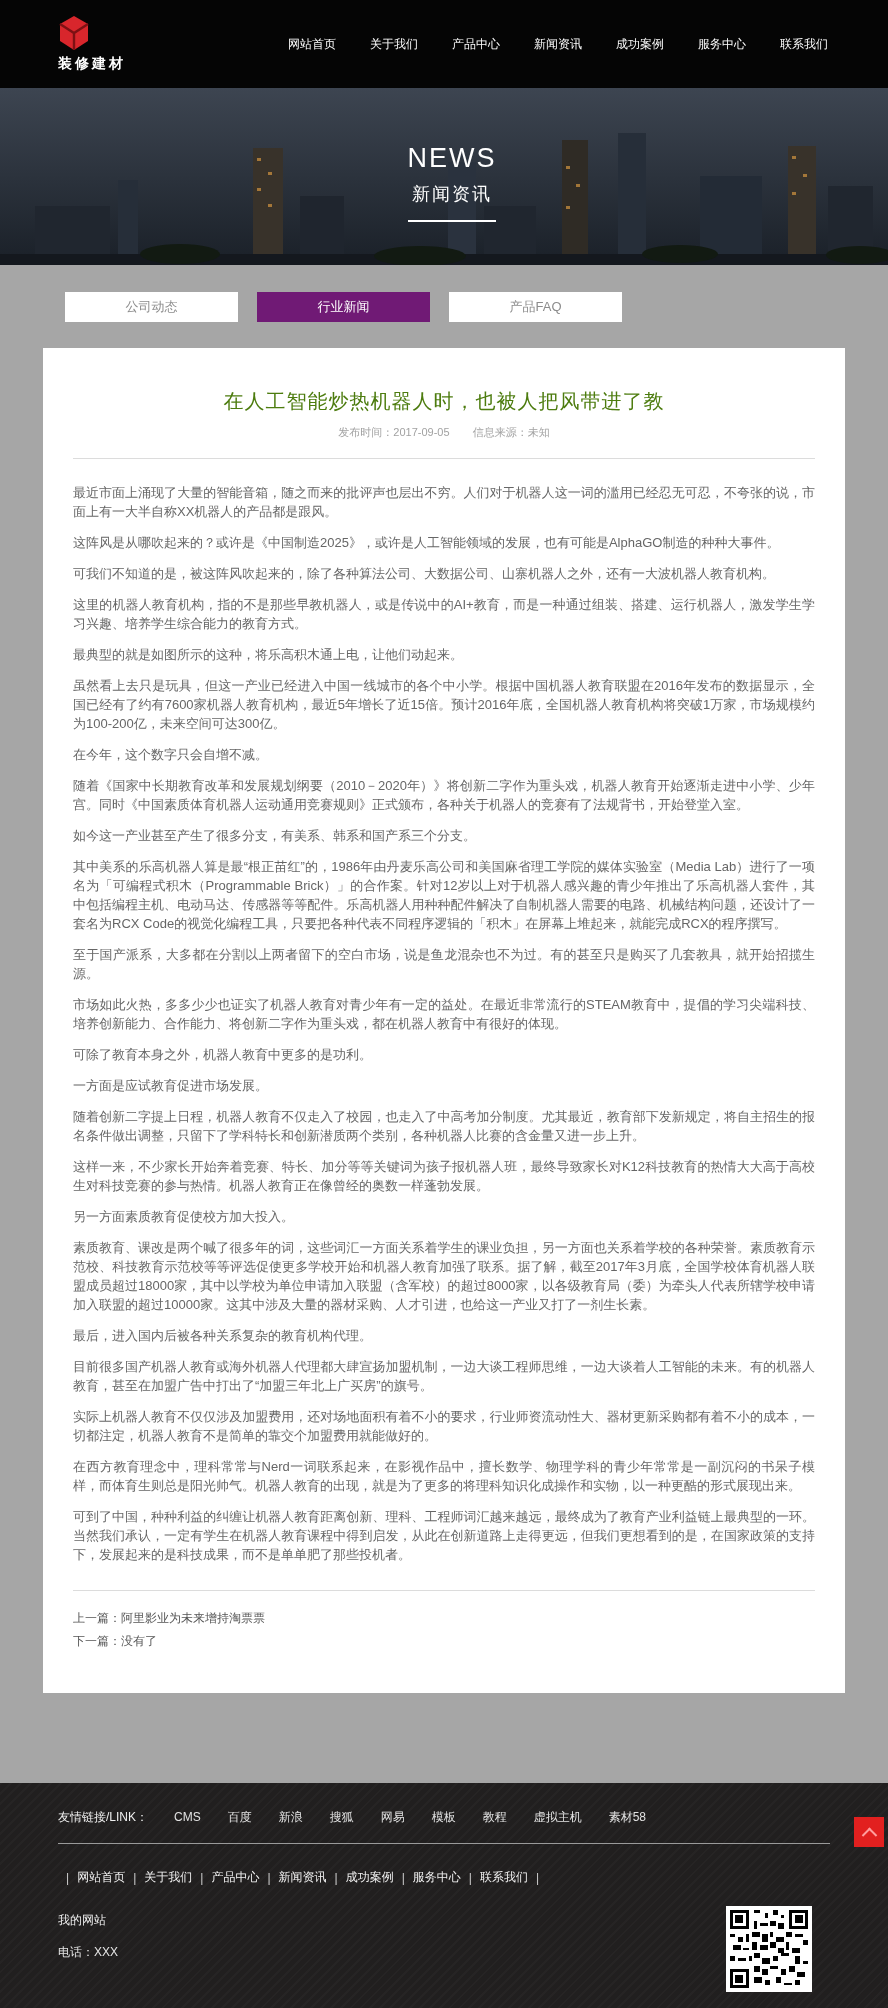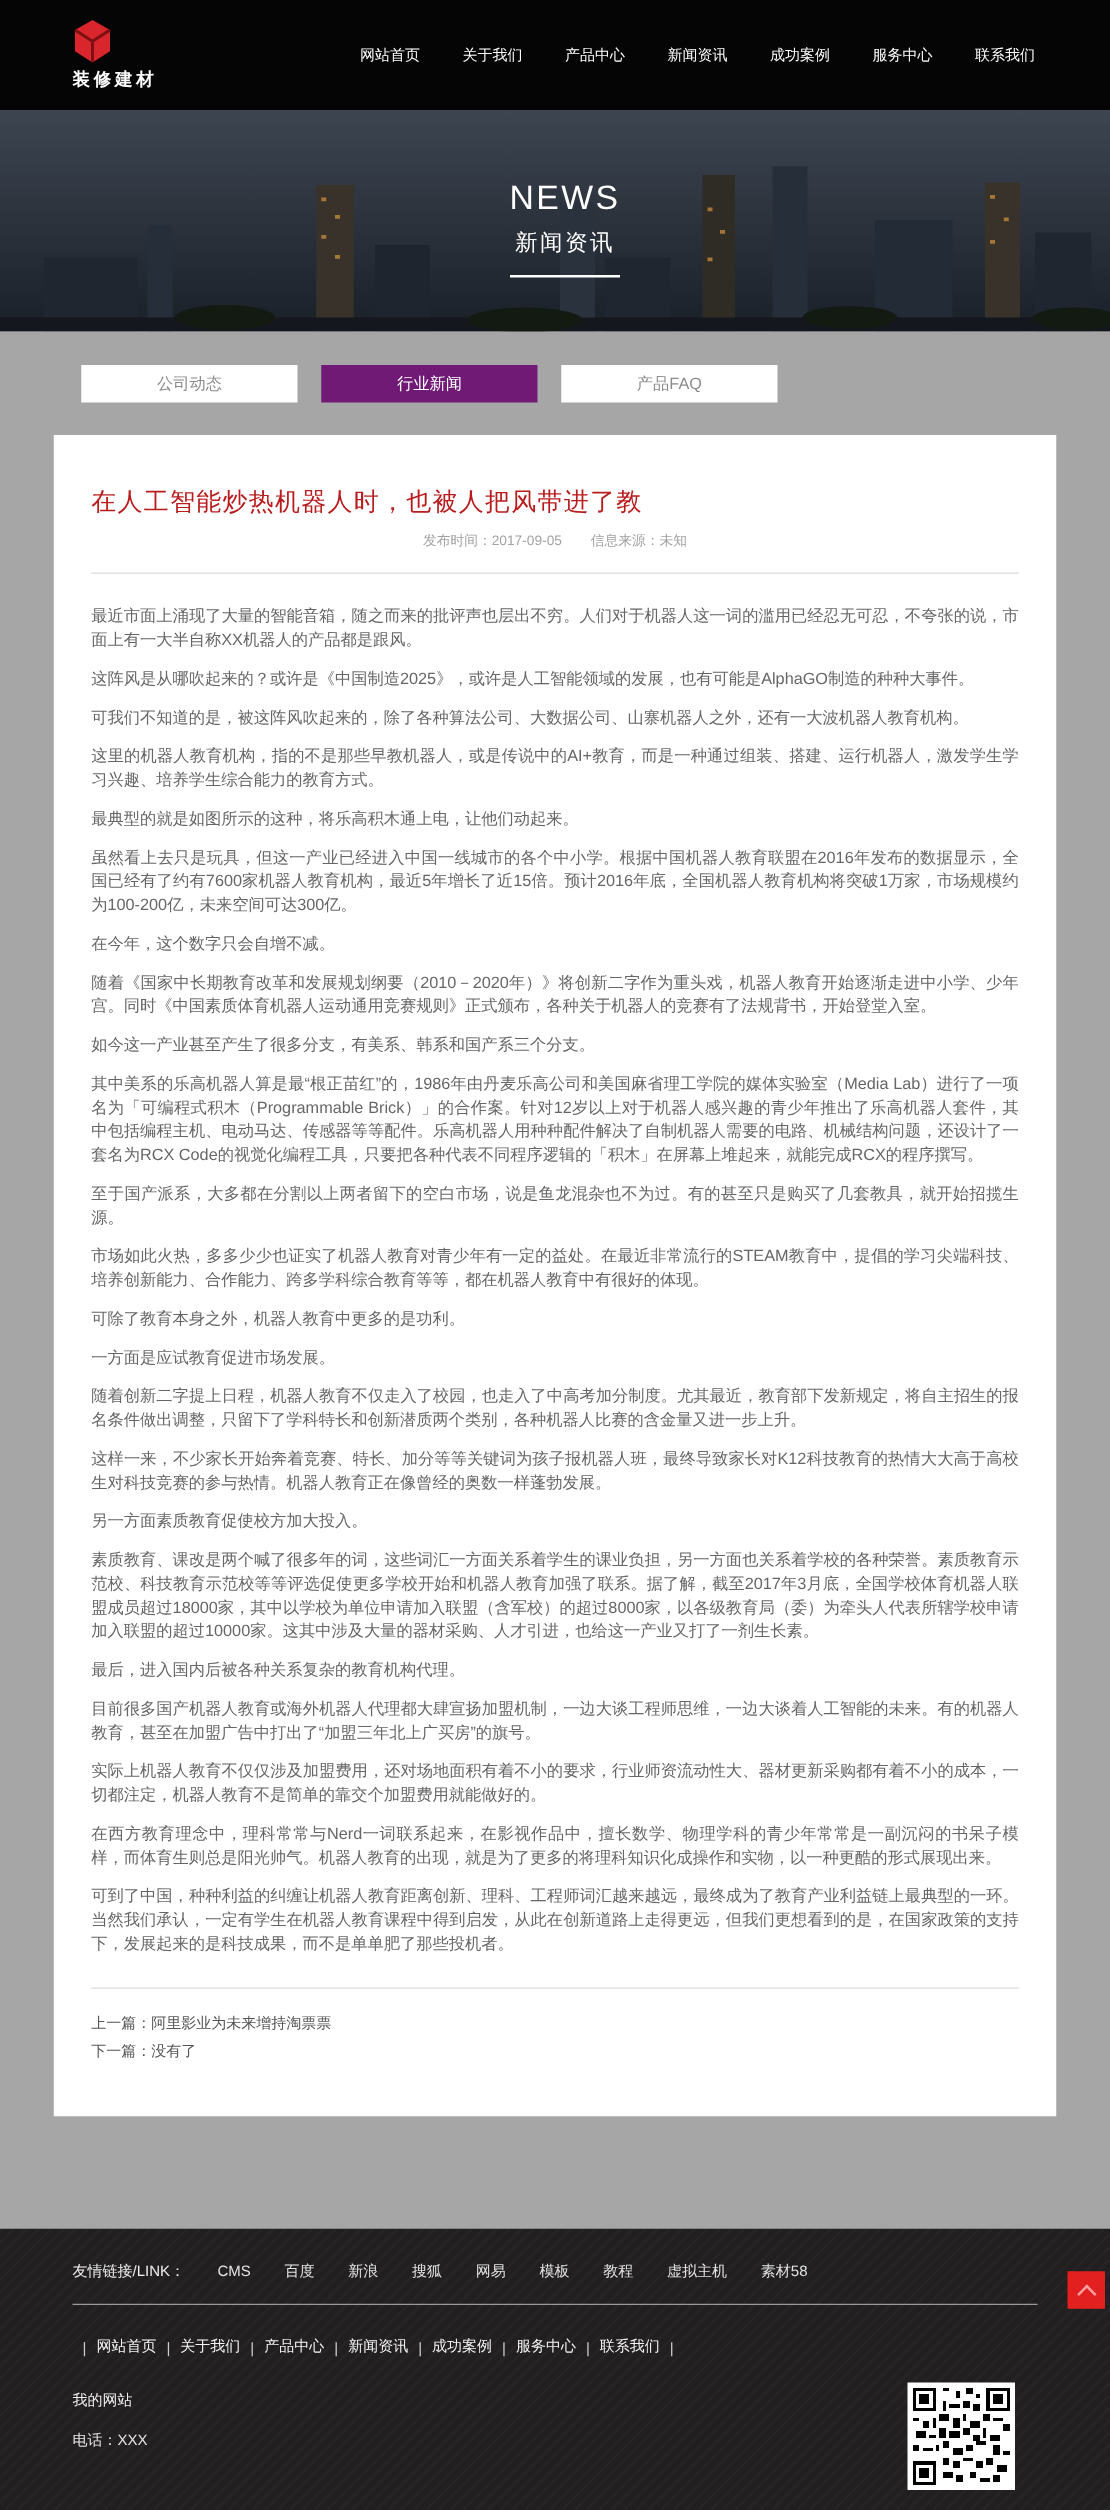--- a/index.html
+++ b/index.html
@@ -25,21 +25,21 @@
 
   
   .main-wrap { padding:27px 43px 0; }
   .tabs { display:flex; gap:19px; padding-left:22px; }
   .tab { width:173px; height:30px; background:#ffffff; color:#8c8c8c; font-size:13px;
          display:flex; align-items:center; justify-content:center; text-decoration:none; cursor:pointer; }
   .tab.active { background:#701a75; color:#ffffff; }
 
   
   .card { background:#ffffff; margin-top:26px; min-height:1282px; padding:28px 30px 40px; }
-  .art-title { font-size:20px; font-weight:400; color:#b91c1c; letter-spacing:1px; margin-top:12px; }
+  .art-title { text-align:center; font-size:20px; font-weight:400; color:#4d7c0f; letter-spacing:1px; margin-top:12px; }
   .art-meta { text-align:center; font-size:11px; color:#a2a2a2; margin-top:10px; }
   .art-meta span { margin:0 10px; }
   .divider { border:none; border-top:1px solid #dcdcdc; margin-top:18px; }
   .art-body { margin-top:24px; }
   .para { font-size:13px; color:#666666; line-height:19px; margin:0 0 12px; text-align:justify; }
   .bottom-divider { margin-top:26px; }
   .prevnext { margin-top:16px; font-size:12px; color:#555; line-height:23px; }
   .prevnext a { color:#555; text-decoration:none; }
 
   
@@ -153,21 +153,21 @@
           <p class="para">这阵风是从哪吹起来的？或许是《中国制造2025》，或许是人工智能领域的发展，也有可能是AlphaGO制造的种种大事件。</p>
           <p class="para">可我们不知道的是，被这阵风吹起来的，除了各种算法公司、大数据公司、山寨机器人之外，还有一大波机器人教育机构。</p>
           <p class="para">这里的机器人教育机构，指的不是那些早教机器人，或是传说中的AI+教育，而是一种通过组装、搭建、运行机器人，激发学生学习兴趣、培养学生综合能力的教育方式。</p>
           <p class="para">最典型的就是如图所示的这种，将乐高积木通上电，让他们动起来。</p>
           <p class="para">虽然看上去只是玩具，但这一产业已经进入中国一线城市的各个中小学。根据中国机器人教育联盟在2016年发布的数据显示，全国已经有了约有7600家机器人教育机构，最近5年增长了近15倍。预计2016年底，全国机器人教育机构将突破1万家，市场规模约为100-200亿，未来空间可达300亿。</p>
           <p class="para">在今年，这个数字只会自增不减。</p>
           <p class="para">随着《国家中长期教育改革和发展规划纲要（2010－2020年）》将创新二字作为重头戏，机器人教育开始逐渐走进中小学、少年宫。同时《中国素质体育机器人运动通用竞赛规则》正式颁布，各种关于机器人的竞赛有了法规背书，开始登堂入室。</p>
           <p class="para">如今这一产业甚至产生了很多分支，有美系、韩系和国产系三个分支。</p>
           <p class="para">其中美系的乐高机器人算是最“根正苗红”的，1986年由丹麦乐高公司和美国麻省理工学院的媒体实验室（Media Lab）进行了一项名为「可编程式积木（Programmable Brick）」的合作案。针对12岁以上对于机器人感兴趣的青少年推出了乐高机器人套件，其中包括编程主机、电动马达、传感器等等配件。乐高机器人用种种配件解决了自制机器人需要的电路、机械结构问题，还设计了一套名为RCX Code的视觉化编程工具，只要把各种代表不同程序逻辑的「积木」在屏幕上堆起来，就能完成RCX的程序撰写。</p>
           <p class="para">至于国产派系，大多都在分割以上两者留下的空白市场，说是鱼龙混杂也不为过。有的甚至只是购买了几套教具，就开始招揽生源。</p>
-          <p class="para">市场如此火热，多多少少也证实了机器人教育对青少年有一定的益处。在最近非常流行的STEAM教育中，提倡的学习尖端科技、培养创新能力、合作能力、跨多学科综合教育等等，都在机器人教育中有很好的体现。</p>
+          <p class="para">市场如此火热，多多少少也证实了机器人教育对青少年有一定的益处。在最近非常流行的STEAM教育中，提倡的学习尖端科技、培养创新能力、合作能力、将创新二字作为重头戏，都在机器人教育中有很好的体现。</p>
           <p class="para">可除了教育本身之外，机器人教育中更多的是功利。</p>
           <p class="para">一方面是应试教育促进市场发展。</p>
           <p class="para">随着创新二字提上日程，机器人教育不仅走入了校园，也走入了中高考加分制度。尤其最近，教育部下发新规定，将自主招生的报名条件做出调整，只留下了学科特长和创新潜质两个类别，各种机器人比赛的含金量又进一步上升。</p>
           <p class="para">这样一来，不少家长开始奔着竞赛、特长、加分等等关键词为孩子报机器人班，最终导致家长对K12科技教育的热情大大高于高校生对科技竞赛的参与热情。机器人教育正在像曾经的奥数一样蓬勃发展。</p>
           <p class="para">另一方面素质教育促使校方加大投入。</p>
           <p class="para">素质教育、课改是两个喊了很多年的词，这些词汇一方面关系着学生的课业负担，另一方面也关系着学校的各种荣誉。素质教育示范校、科技教育示范校等等评选促使更多学校开始和机器人教育加强了联系。据了解，截至2017年3月底，全国学校体育机器人联盟成员超过18000家，其中以学校为单位申请加入联盟（含军校）的超过8000家，以各级教育局（委）为牵头人代表所辖学校申请加入联盟的超过10000家。这其中涉及大量的器材采购、人才引进，也给这一产业又打了一剂生长素。</p>
           <p class="para">最后，进入国内后被各种关系复杂的教育机构代理。</p>
           <p class="para">目前很多国产机器人教育或海外机器人代理都大肆宣扬加盟机制，一边大谈工程师思维，一边大谈着人工智能的未来。有的机器人教育，甚至在加盟广告中打出了“加盟三年北上广买房”的旗号。</p>
           <p class="para">实际上机器人教育不仅仅涉及加盟费用，还对场地面积有着不小的要求，行业师资流动性大、器材更新采购都有着不小的成本，一切都注定，机器人教育不是简单的靠交个加盟费用就能做好的。</p>
           <p class="para">在西方教育理念中，理科常常与Nerd一词联系起来，在影视作品中，擅长数学、物理学科的青少年常常是一副沉闷的书呆子模样，而体育生则总是阳光帅气。机器人教育的出现，就是为了更多的将理科知识化成操作和实物，以一种更酷的形式展现出来。</p>

